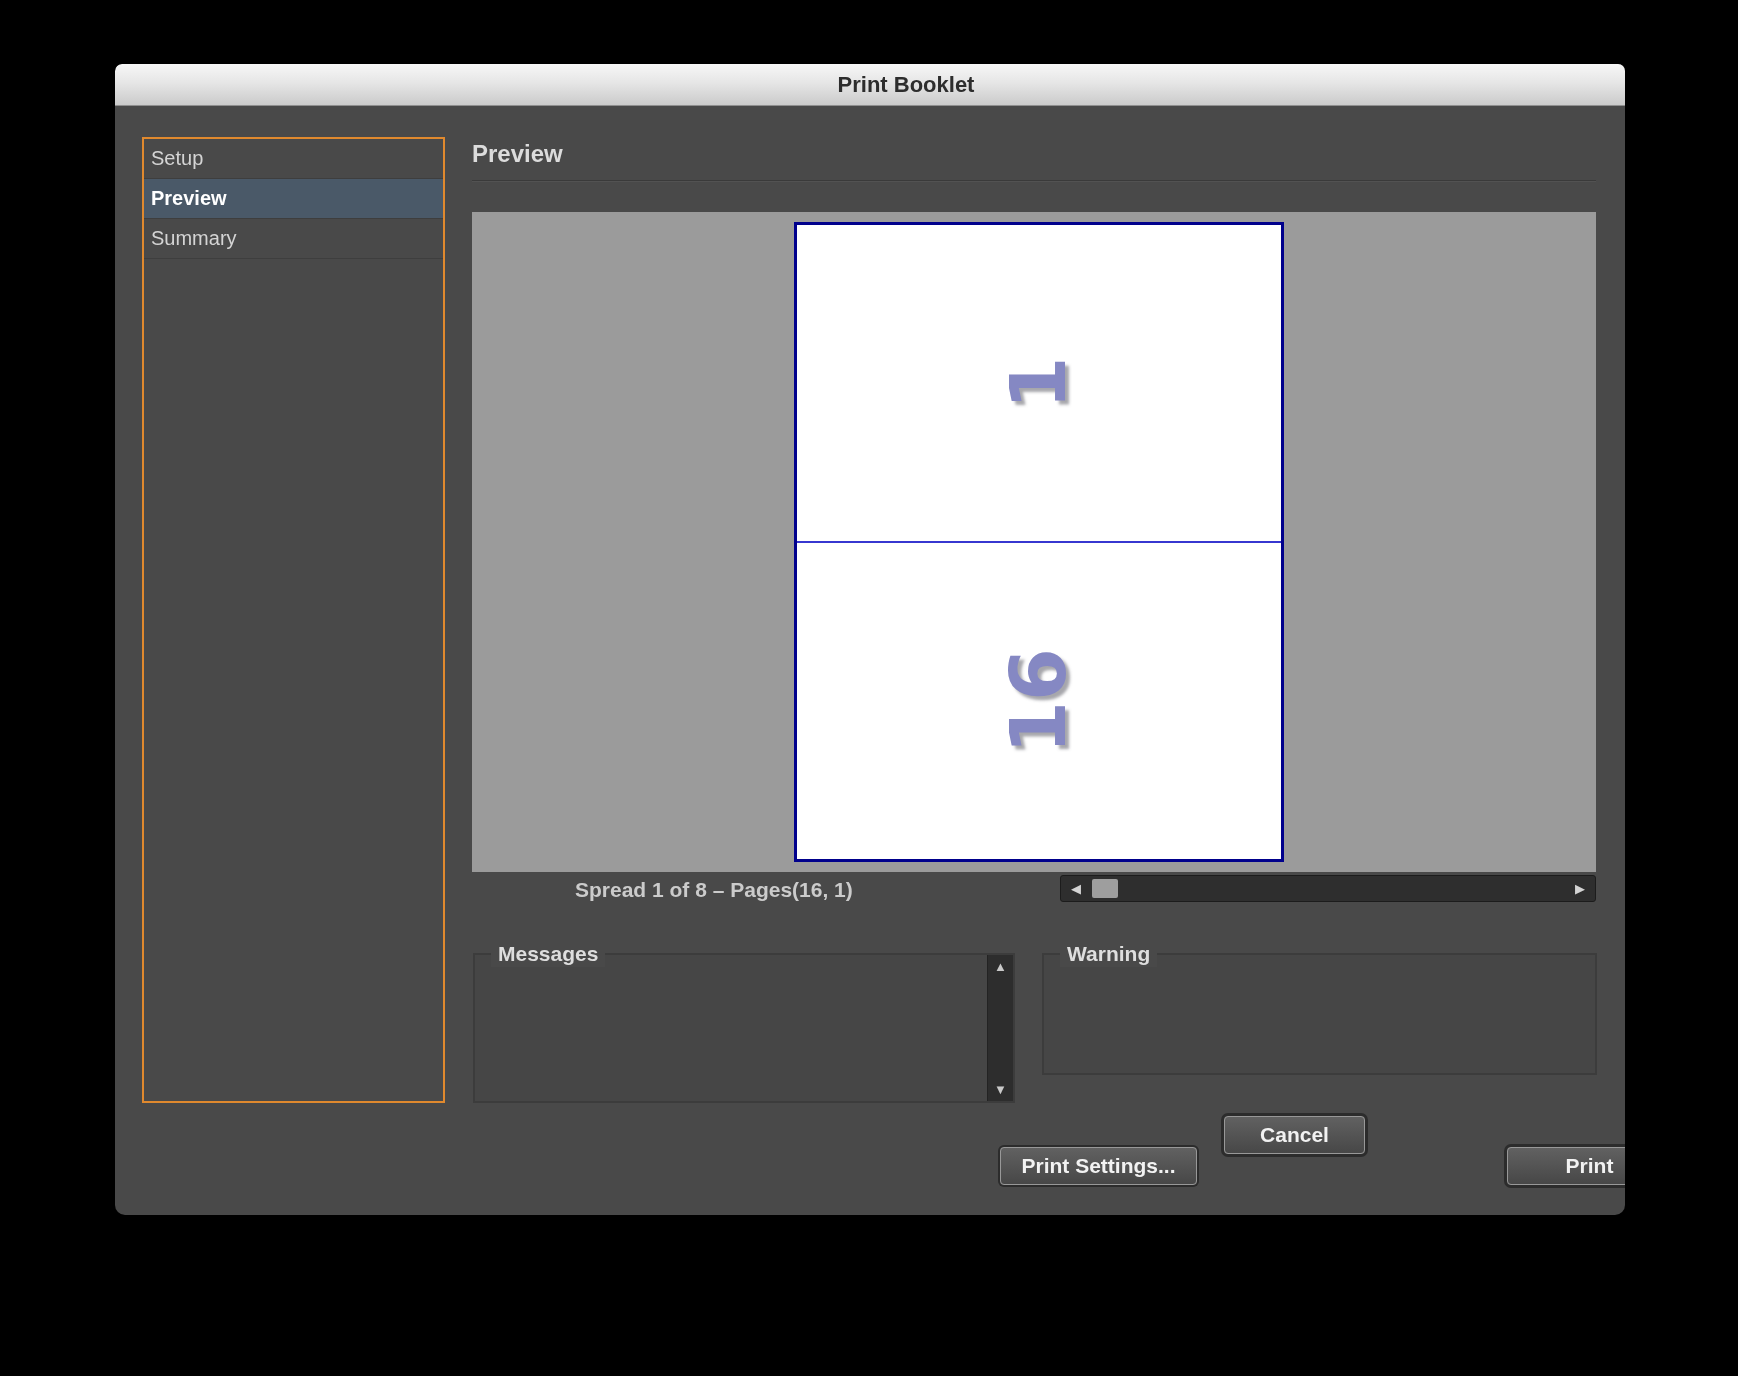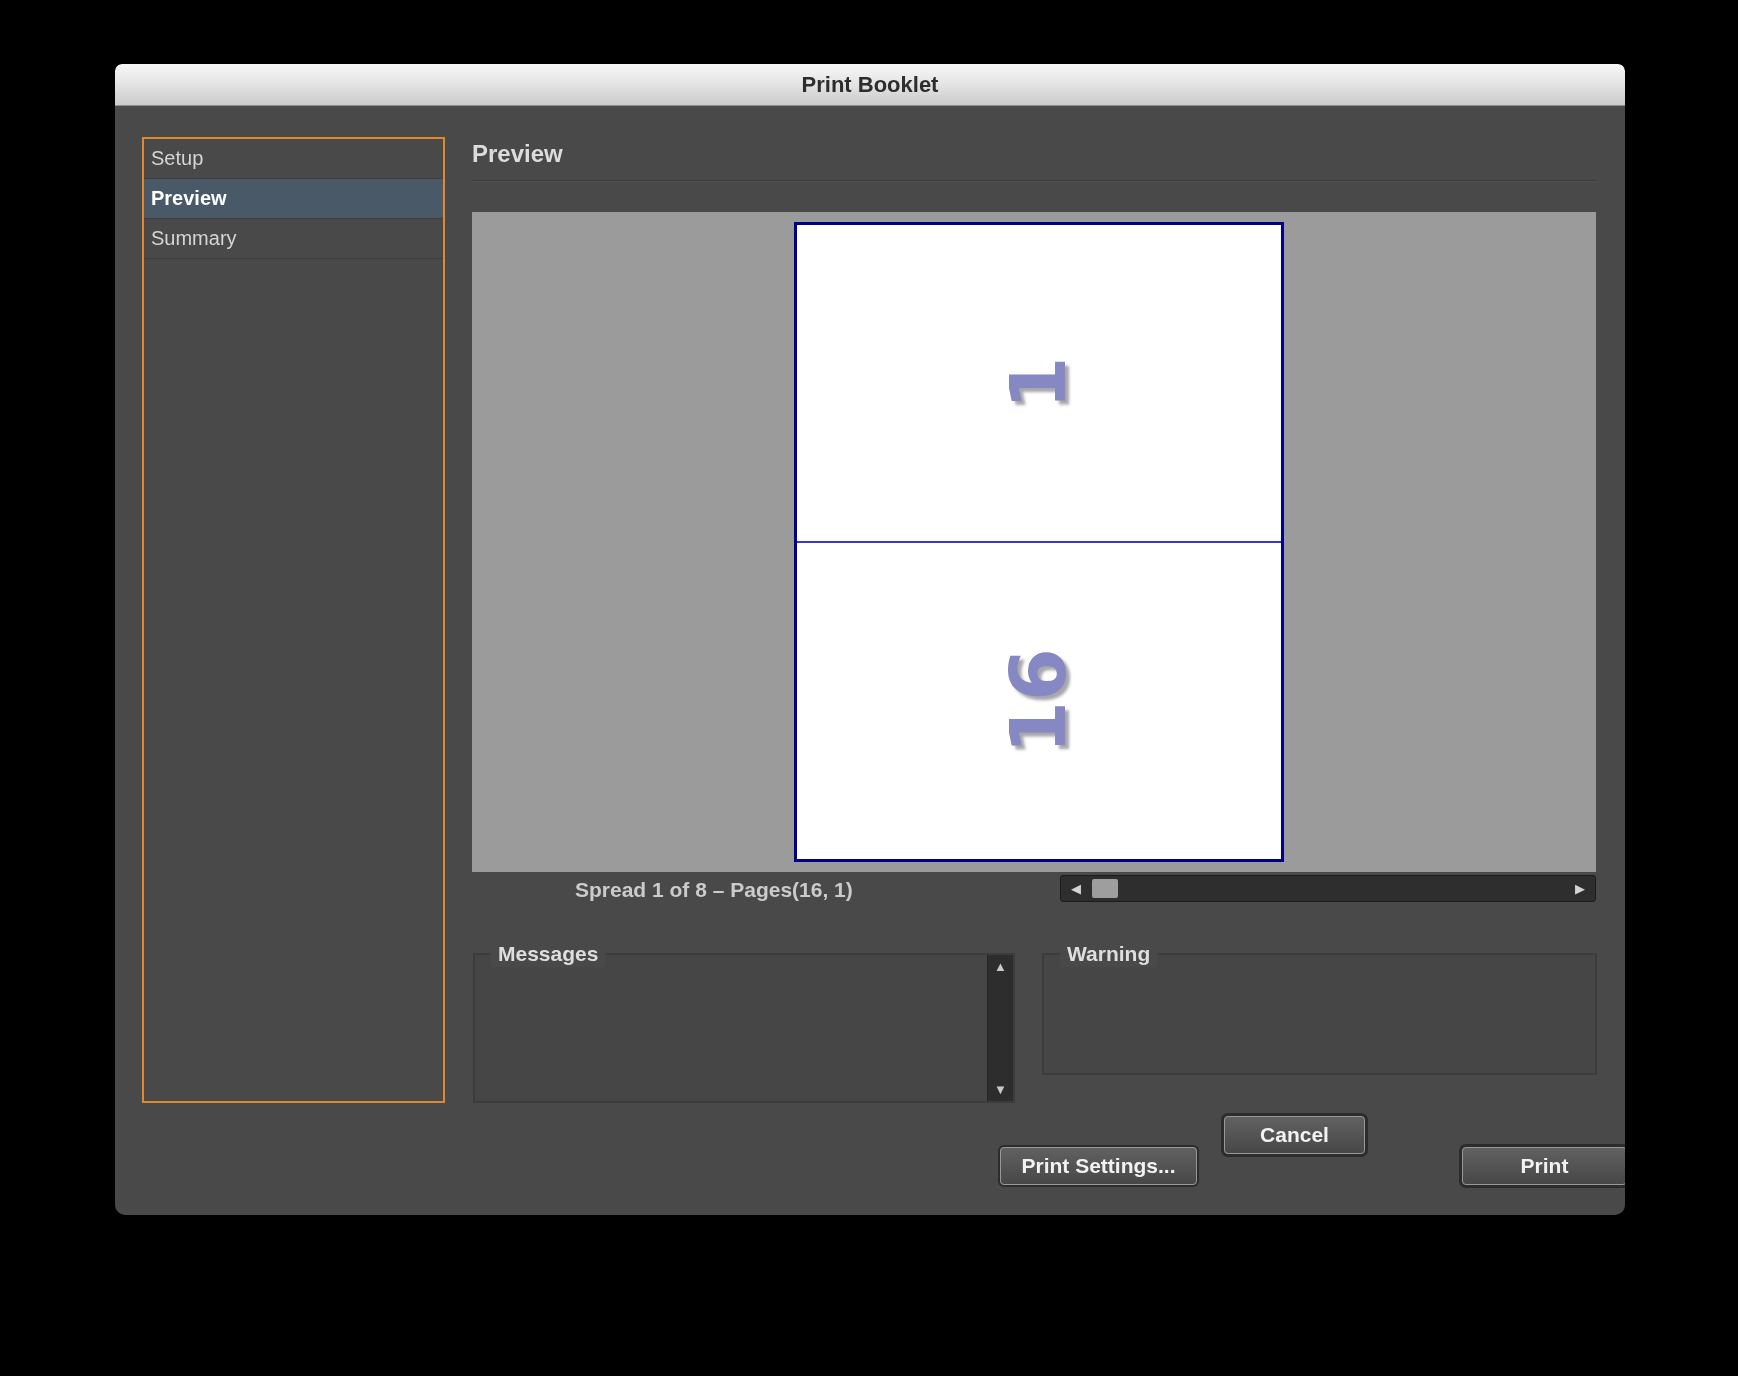--- a/index.html
+++ b/index.html
@@ -4,21 +4,21 @@
 <style>
   html,body{margin:0;padding:0;background:#000;}
   .screen{position:relative;width:1738px;height:1376px;background:#000;overflow:hidden;
           font-family:"Liberation Sans",sans-serif;}
   .dialog{position:absolute;left:115px;top:64px;width:1510px;height:1151px;
           background:#494949;border-radius:7px 7px 10px 10px;overflow:hidden;}
   
   .titlebar{position:absolute;left:0;top:0;width:100%;height:41px;
             background:linear-gradient(180deg,#f7f7f7 0%,#e6e6e6 45%,#cbcbcb 100%);
             border-bottom:1px solid #8f8f8f;border-radius:7px 7px 0 0;
-            display:flex;align-items:center;justify-content:center;}
+            display:flex;align-items:center;justify-content:center;padding-left:36px;}
   .titlebar .title{font-size:22px;font-weight:bold;color:#2d2d2d;}
   
   .sidebar{position:absolute;left:27px;top:73px;width:303px;height:966px;
            border:2px solid #E0892E;background:#494949;box-sizing:border-box;}
   .nav-item{height:40px;line-height:39px;padding-left:7px;font-size:20px;color:#d4d4d4;
             border-bottom:1px solid #3e3e3e;box-sizing:border-box;cursor:default;}
   .nav-item.selected{background:#4A5968;color:#ffffff;font-weight:bold;}
   
   .panel-heading{position:absolute;left:357px;top:76px;font-size:24px;font-weight:bold;color:#dcdcdc;}
   .heading-divider{position:absolute;left:357px;top:116px;width:1124px;height:0;
@@ -56,21 +56,21 @@
            justify-content:space-between;align-items:center;padding:5px 0;box-sizing:border-box;}
   .vs-btn{color:#c9c9c9;font-size:13px;line-height:13px;cursor:default;}
   
   .btn{position:absolute;height:38px;border-radius:4px;
        background:linear-gradient(180deg,#616161,#474747);
        border:1px solid #989898;box-shadow:0 0 0 3px #2c2c2c;
        color:#f2f2f2;font-size:21px;font-weight:bold;font-family:"Liberation Sans",sans-serif;
        display:flex;align-items:center;justify-content:center;cursor:default;padding:0;}
   .btn-print-settings{left:885px;top:1083px;width:197px;box-shadow:0 0 0 2px #2c2c2c;text-align:right;}
   .btn-cancel{left:1109px;top:1052px;width:141px;}
-  .btn-print{left:1347px;top:1083px;width:165px;}
+  .btn-print{left:1392px;top:1083px;width:165px;}
 </style>
 </head>
 <body>
 
 <div class="screen">
   <div class="dialog">
 
     <div class="titlebar">
       <span class="title">Print Booklet</span>
     </div>

